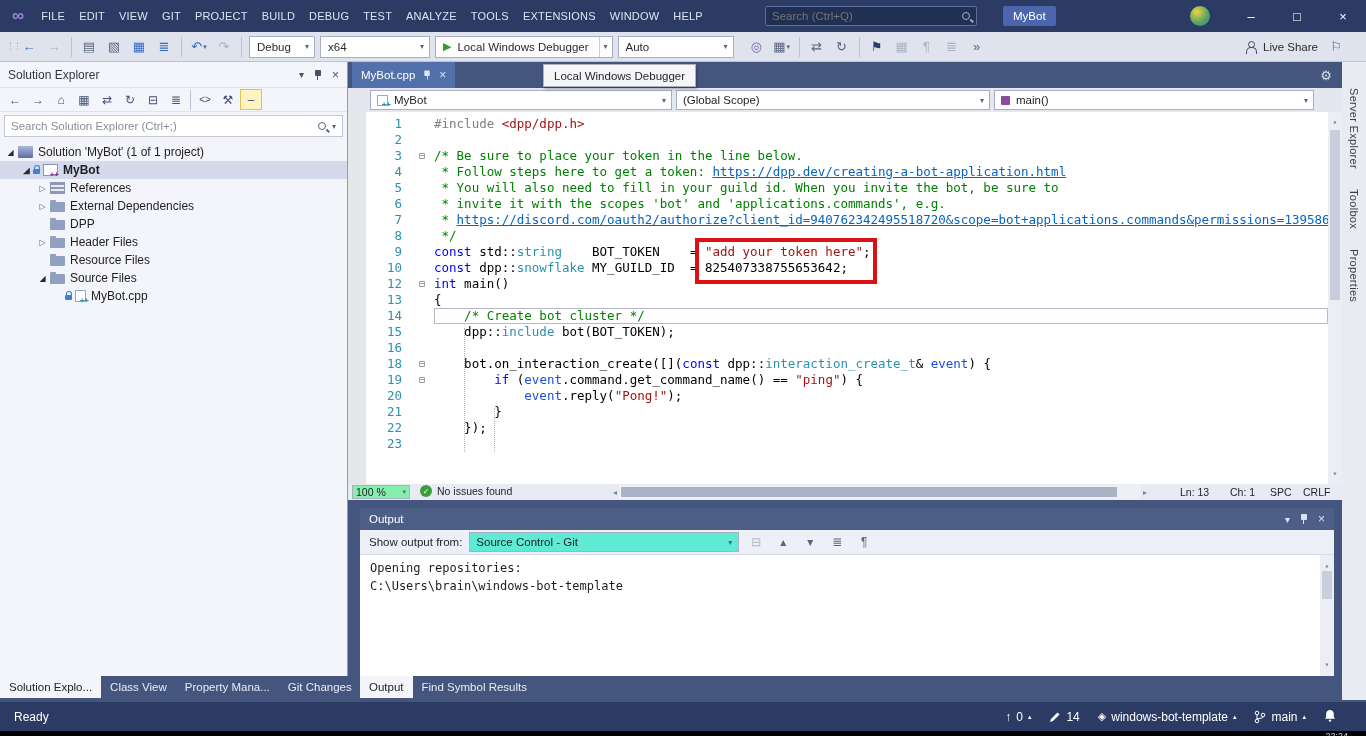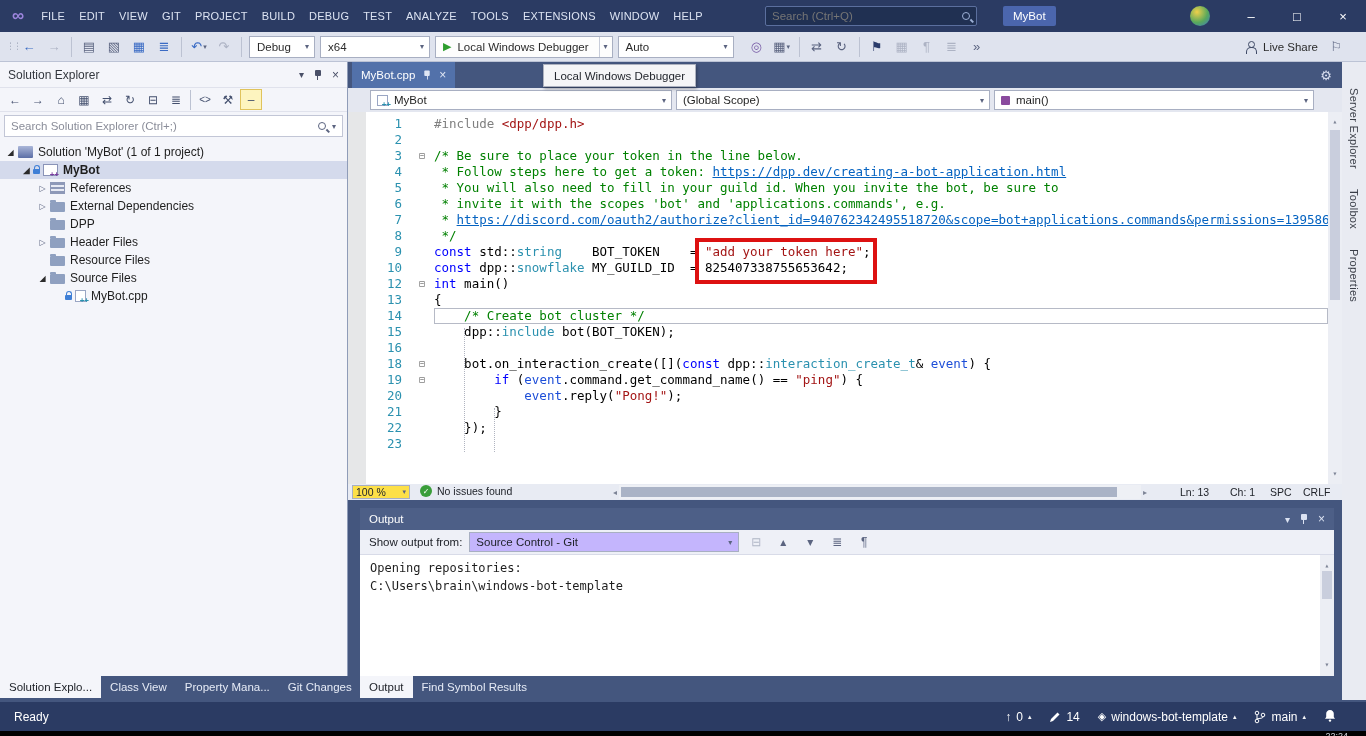--- a/index.html
+++ b/index.html
@@ -97,34 +97,34 @@
   .tk-n{color:#000}.tk-k{color:#0000ff}.tk-t{color:#2b91af}.tk-s{color:#a31515}
   .tk-c{color:#008000}.tk-p{color:#808080}.tk-g{color:#1d4ed8}
   .tk-u{color:#0563c1;text-decoration:underline}
   .guide{position:absolute;width:0;border-left:1px dotted #b0b4c0}
   .red-box{position:absolute;left:347px;top:126px;width:182px;height:46px;border:4px solid #dd1111;z-index:5}
   .e-vscroll{position:absolute;right:0;top:0;bottom:0;width:14px;background:#eceef4;color:#7d8496;font-size:8px;text-align:center}
   .e-vscroll .sa-top{position:absolute;top:2px;left:0;right:0}
   .e-vscroll .sa-bot{position:absolute;bottom:2px;left:0;right:0}
   .e-vthumb{position:absolute;left:2px;right:2px;top:18px;height:170px;background:#c9cedd}
   .e-status{height:16px;background:#e8ebf3;position:relative;font-size:10.5px;color:#21242b;flex:none}
-  .zoom-combo{position:absolute;left:4px;top:1px;width:58px;height:14px;background:#fde047;border:1px solid #a8afc2;display:flex;align-items:center;padding:0 3px;gap:4px}
+  .zoom-combo{position:absolute;left:4px;top:1px;width:58px;height:14px;background:#86efac;border:1px solid #a8afc2;display:flex;align-items:center;padding:0 3px;gap:4px}
   .zoom-combo .cd{margin-left:auto;font-size:7px;color:#5b6480}
   .health{position:absolute;left:72px;top:1px;display:flex;align-items:center;gap:5px}
   .chk{width:12px;height:12px;border-radius:50%;background:#3a9e3a;color:#fff;font-size:8px;display:flex;align-items:center;justify-content:center}
   .h-scroll{position:absolute;left:265px;top:1px;width:534px;height:14px;display:flex;align-items:center;color:#7d8496;font-size:8px}
   .h-track{flex:1;height:14px;position:relative;background:#eef0f5;margin:0 2px}
   .h-thumb{position:absolute;left:2px;top:2px;height:10px;width:496px;background:#aab3c6}
   .e-pos{position:absolute;top:2px}
   
   .outpanel{position:absolute;left:360px;top:508px;width:974px;height:168px;background:#fff;display:flex;flex-direction:column}
   .out-header{height:22px;background:#4d5f87;color:#fff;display:flex;align-items:center;padding:0 9px;font-size:11.5px;flex:none}
   .out-header .hicons{color:#dbe2f2}
   .out-toolbar{height:25px;background:#eef0f7;border-bottom:1px solid #d8dbe8;display:flex;align-items:center;gap:7px;padding:0 9px;font-size:11.5px;color:#21242b;flex:none}
-  .out-combo{width:270px;height:20px;background:#c4b5fd;border:1px solid #a8afc2;display:flex;align-items:center;padding:0 6px;gap:6px}
+  .out-combo{width:270px;height:20px;background:#5eead4;border:1px solid #a8afc2;display:flex;align-items:center;padding:0 6px;gap:6px}
   .out-combo .cd{margin-left:auto;font-size:8px;color:#5b6480}
   .oti{min-width:20px;height:20px;display:flex;align-items:center;justify-content:center;color:#5b6480;font-size:12px}
   .oti.dim{color:#b0b6c6}
   .out-body{flex:1;position:relative;font-family:"DejaVu Sans Mono",monospace;font-size:12px;line-height:18px;color:#1e1e1e;padding:4px 16px 0 10px;overflow:hidden}
   .o-vscroll{position:absolute;right:0;top:0;bottom:0;width:14px;background:#eceef4;color:#7d8496;font-size:8px;text-align:center}
   .o-vthumb{position:absolute;left:2px;right:2px;top:16px;height:28px;background:#c9cedd}
 
   
   .rstrip{position:absolute;right:0;top:62px;width:24px;height:638px;background:#e9ebf2;display:flex;flex-direction:column;align-items:center;padding-top:26px;gap:20px}
   .rtab{writing-mode:vertical-rl;font-size:11px;color:#3a3e48;letter-spacing:.3px}

